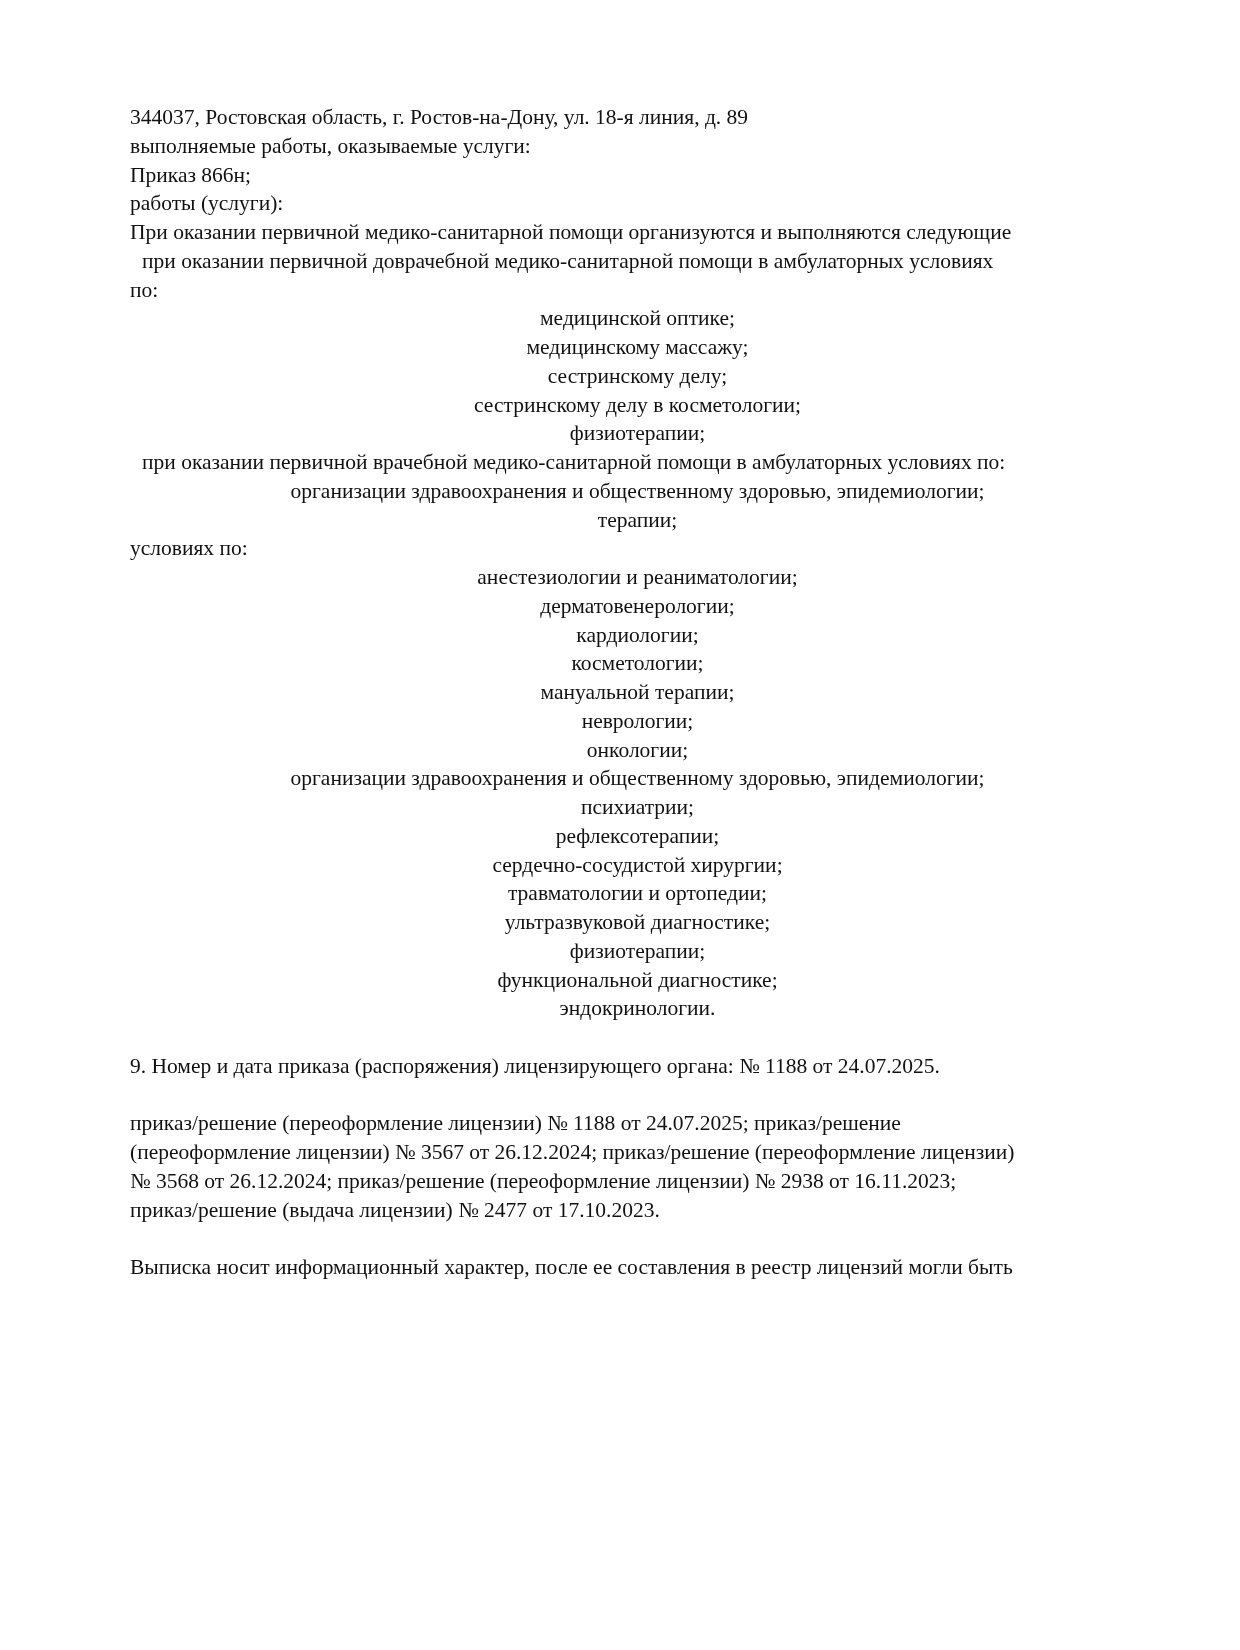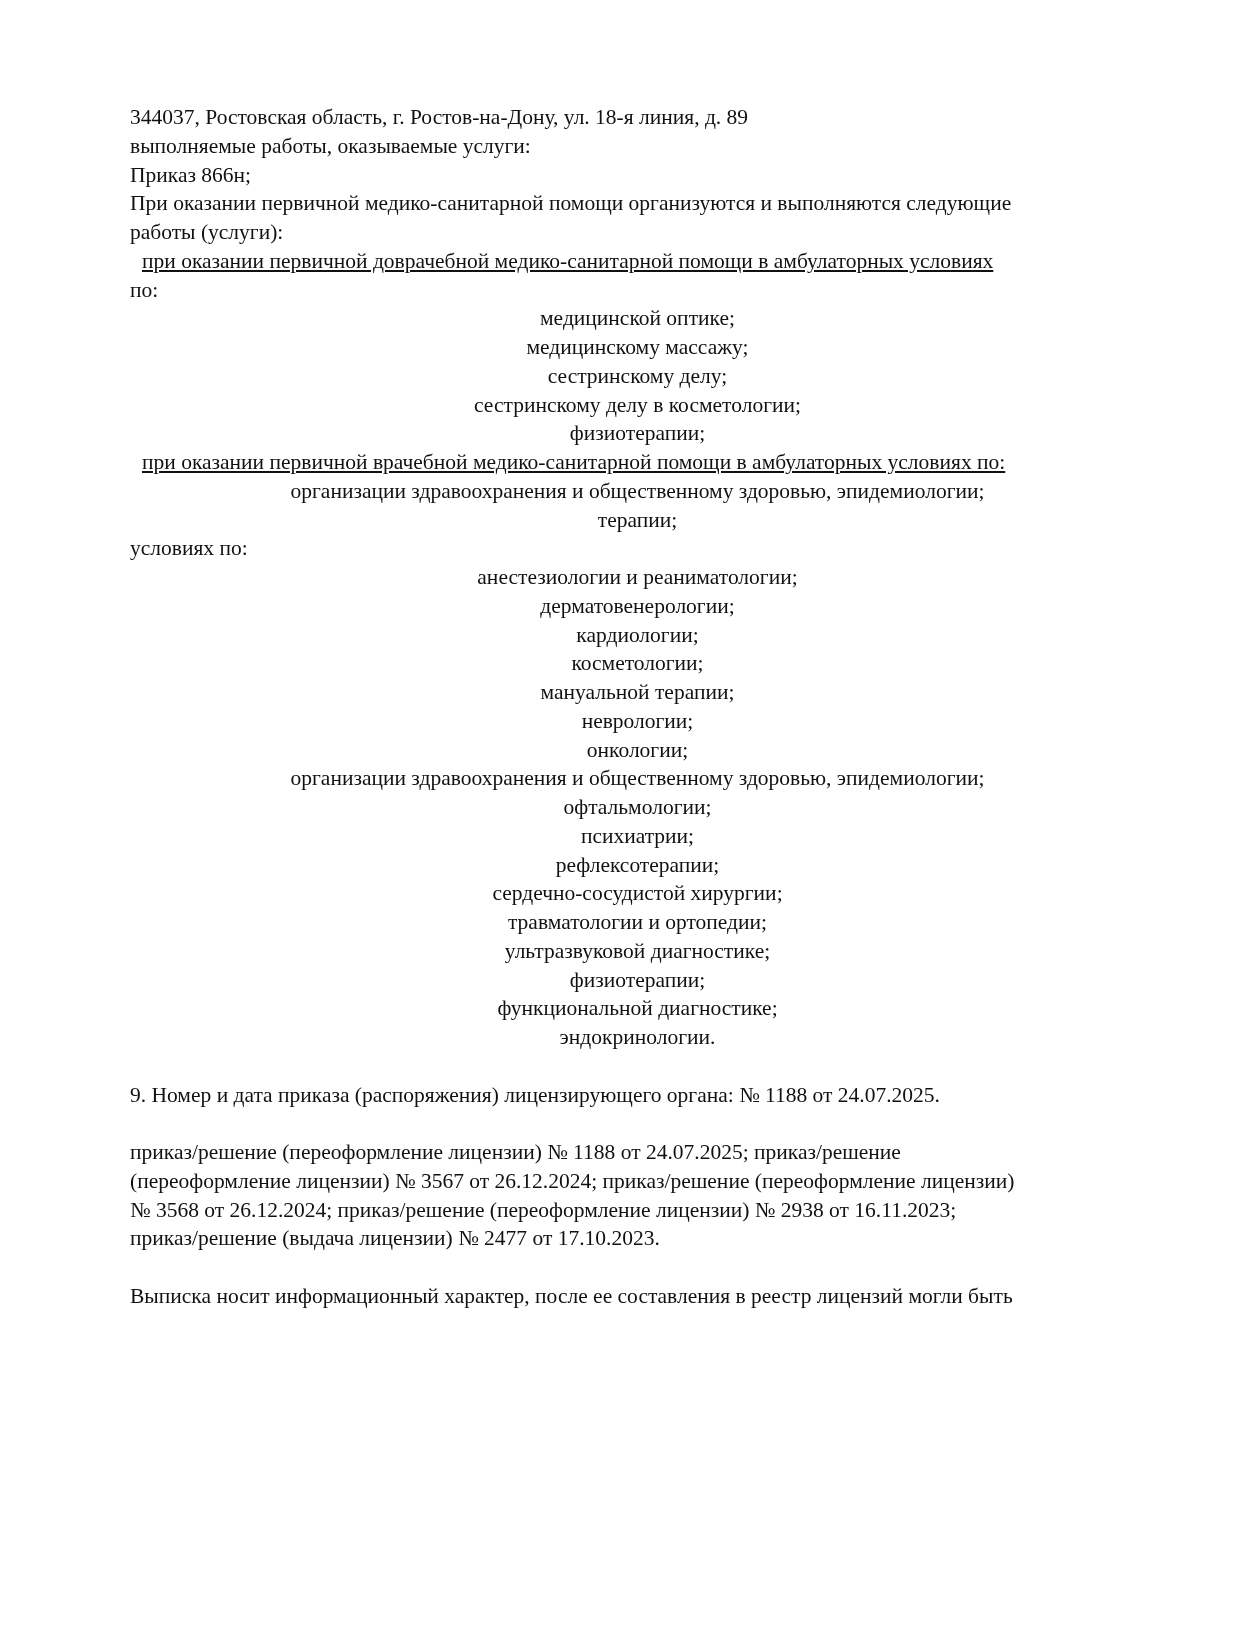--- a/index.html
+++ b/index.html
@@ -3,33 +3,33 @@
 <meta charset="utf-8">
 <style>
   html, body { margin: 0; padding: 0; background: #ffffff; }
   body { width: 1240px; height: 1650px; position: relative; overflow: hidden; }
   .page {
     position: absolute; left: 130px; top: 103px; width: 990px;
     font-family: "Liberation Serif", "DejaVu Serif", serif;
     font-size: 21.5px; line-height: 28.75px; color: #111;
   }
   .line { white-space: pre; height: 28.75px; }
-  .l1 { padding-left: 12px; text-decoration: underline; }
+  .l1 { padding-left: 12px; }
   .l2 { padding-left: 25px; text-align: center; }
   .gap { height: 28.75px; }
 </style>
 </head>
 <body>
 
 <div class="page">
   <div class="line">344037, Ростовская область, г. Ростов-на-Дону, ул. 18-я линия, д. 89</div>
   <div class="line">выполняемые работы, оказываемые услуги:</div>
   <div class="line">Приказ 866н;</div>
+  <div class="line">работы (услуги):</div>
   <div class="line">При оказании первичной медико-санитарной помощи организуются и выполняются следующие</div>
-  <div class="line">работы (услуги):</div>
 
   <div>
     <div class="line l1">при оказании первичной доврачебной медико-санитарной помощи в амбулаторных условиях</div>
     <div class="line">по:</div>
     <div class="line l2">медицинской оптике;</div>
     <div class="line l2">медицинскому массажу;</div>
     <div class="line l2">сестринскому делу;</div>
     <div class="line l2">сестринскому делу в косметологии;</div>
     <div class="line l2">физиотерапии;</div>
   </div>
@@ -43,21 +43,20 @@
   <div>
     <div class="line">условиях по:</div>
     <div class="line l2">анестезиологии и реаниматологии;</div>
     <div class="line l2">дерматовенерологии;</div>
     <div class="line l2">кардиологии;</div>
     <div class="line l2">косметологии;</div>
     <div class="line l2">мануальной терапии;</div>
     <div class="line l2">неврологии;</div>
     <div class="line l2">онкологии;</div>
     <div class="line l2">организации здравоохранения и общественному здоровью, эпидемиологии;</div>
-    <div class="line l2">офтальмологии;</div>
     <div class="line l2">психиатрии;</div>
     <div class="line l2">рефлексотерапии;</div>
     <div class="line l2">сердечно-сосудистой хирургии;</div>
     <div class="line l2">травматологии и ортопедии;</div>
     <div class="line l2">ультразвуковой диагностике;</div>
     <div class="line l2">физиотерапии;</div>
     <div class="line l2">функциональной диагностике;</div>
     <div class="line l2">эндокринологии.</div>
   </div>
 

